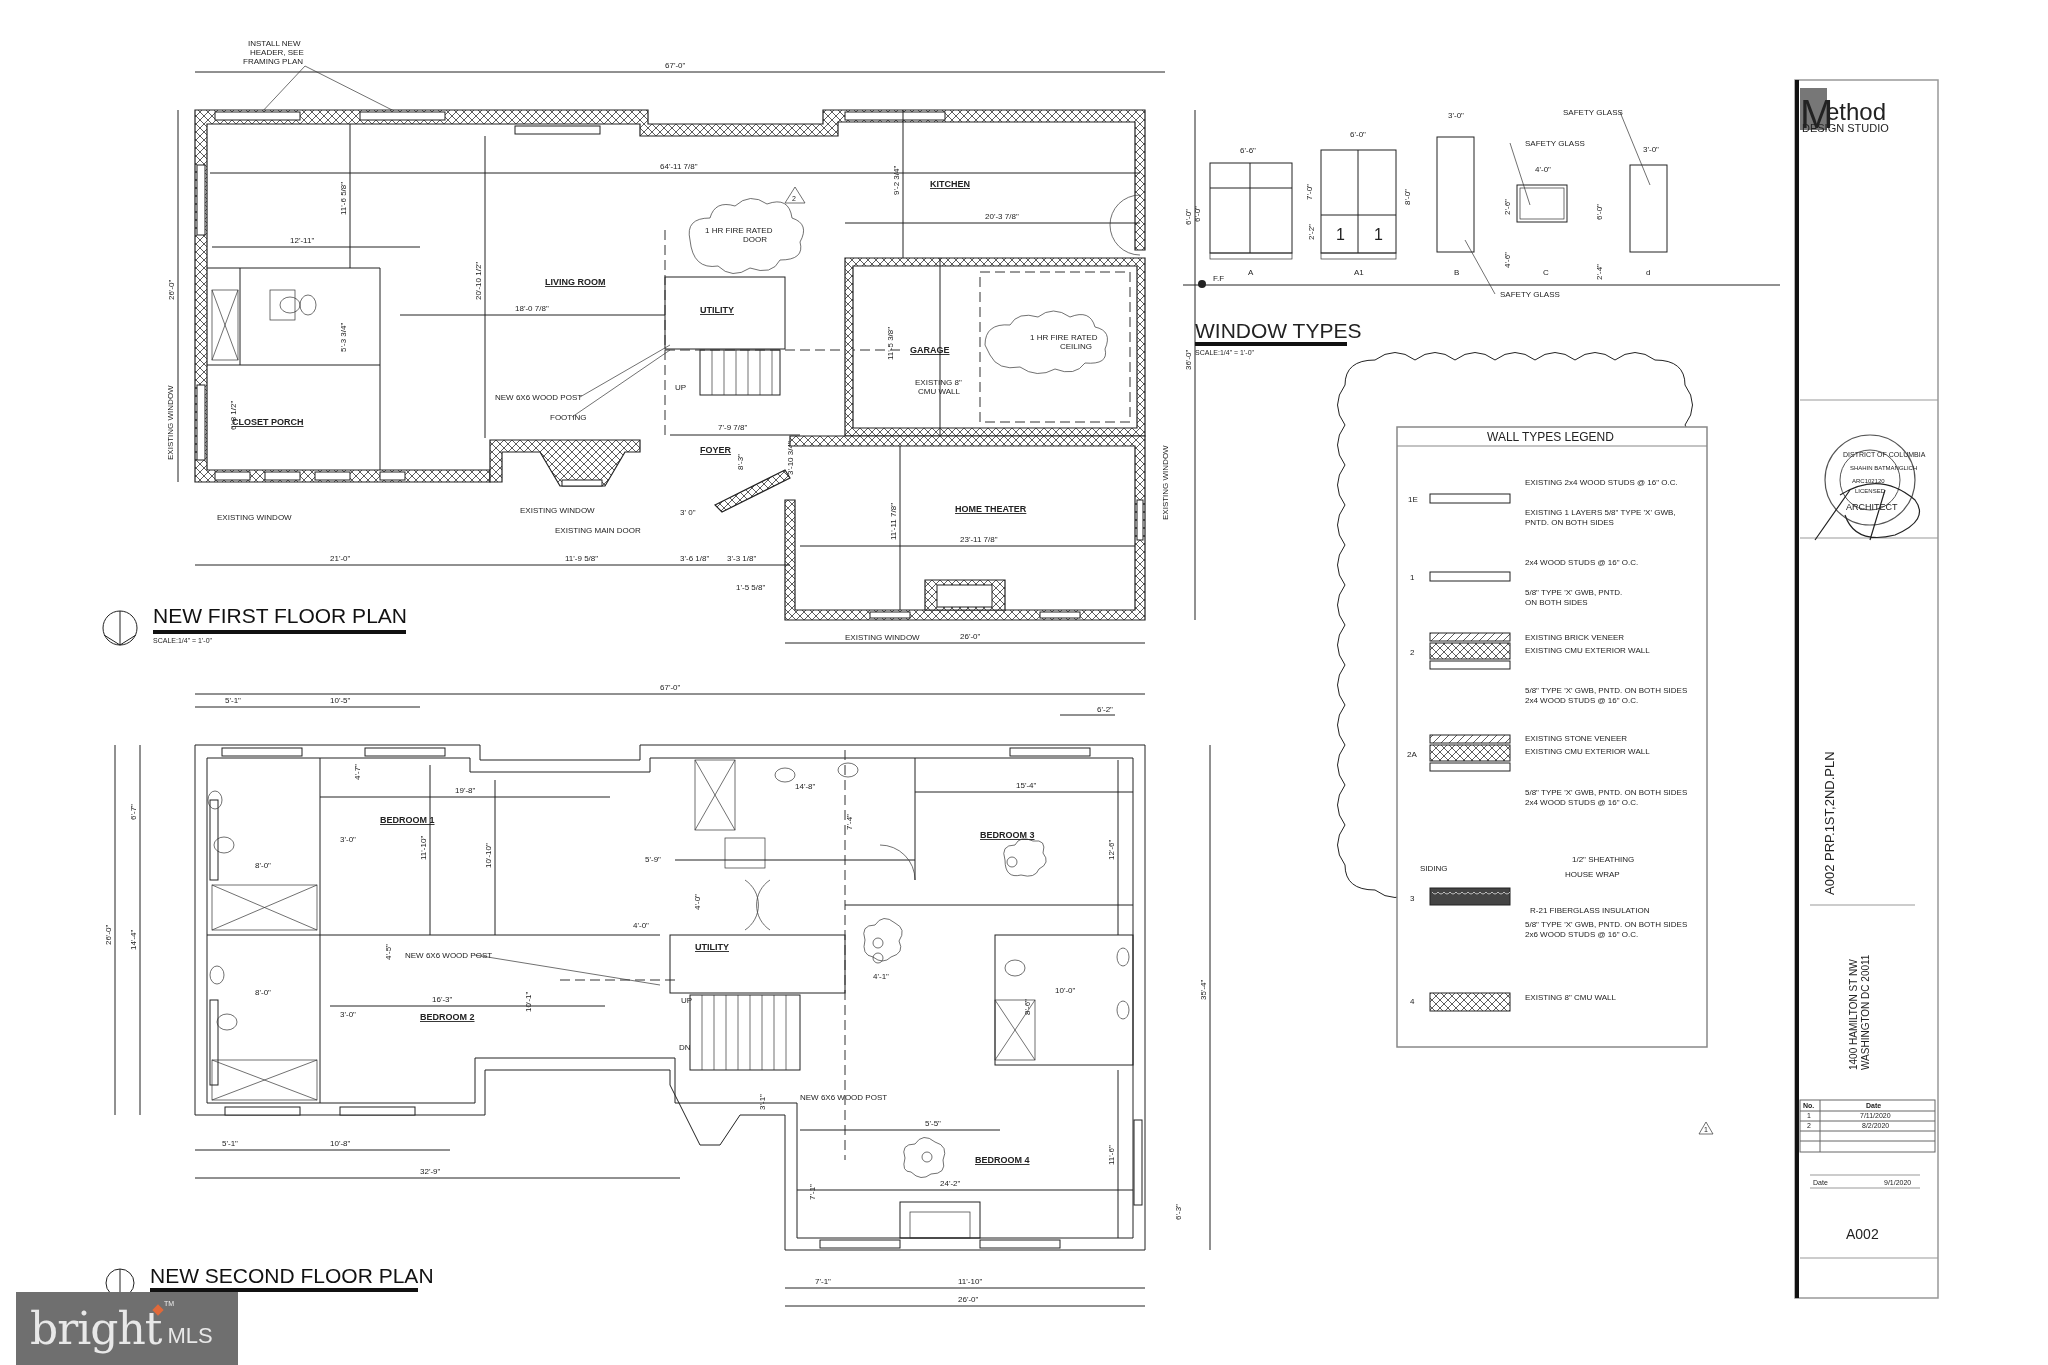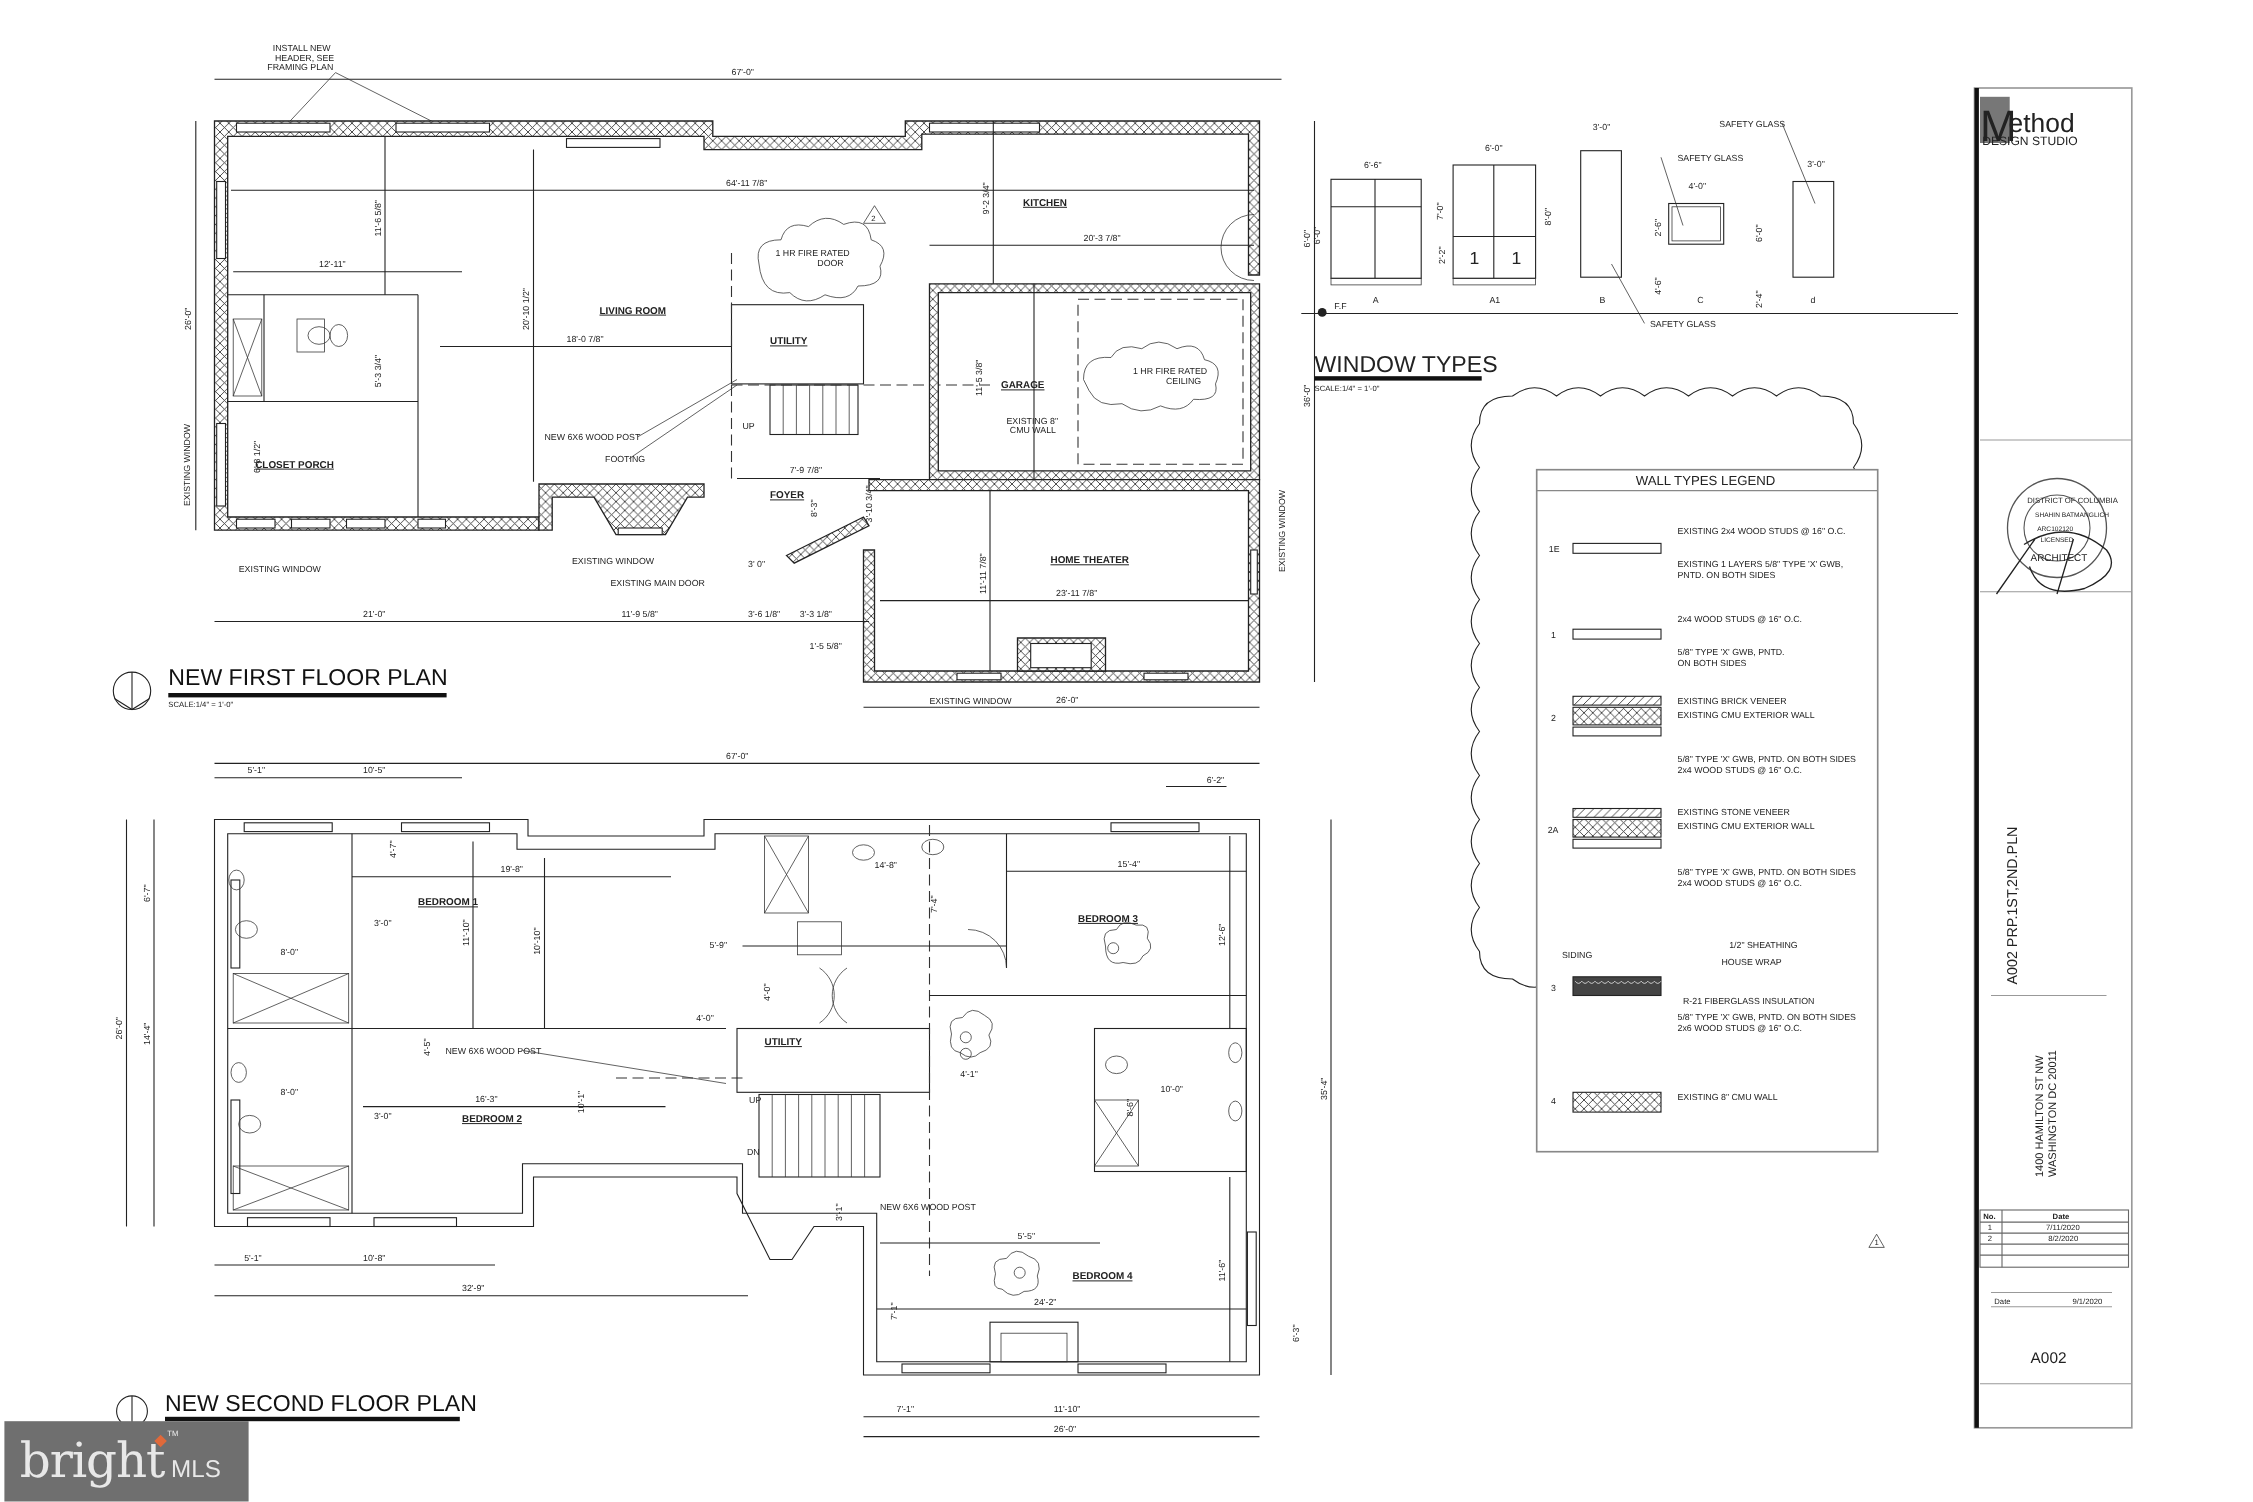--- a/index.html
+++ b/index.html
@@ -7,21 +7,21 @@
   svg{position:absolute;left:0;top:0;}
   .t{font-family:"Liberation Sans",sans-serif;fill:#222;}
   .sm{font-size:8px;}
   .room{font-size:9px;font-weight:bold;text-decoration:underline;}
   .title{font-size:21px;fill:#111;}
   .wall{fill:url(#xhatch);stroke:#222;stroke-width:1.2;}
   .ln{stroke:#222;stroke-width:1;fill:none;}
   .thin{stroke:#333;stroke-width:0.7;fill:none;}
   .dash{stroke:#333;stroke-width:1;fill:none;stroke-dasharray:10 5;}
   .win{fill:#fff;stroke:#222;stroke-width:1;}
-  .logo{position:absolute;left:4px;top:1292px;width:222px;height:73px;background:#6f6f6f;display:flex;align-items:center;padding-left:14px;box-sizing:border-box;}
+  .logo{position:absolute;left:16px;top:1292px;width:222px;height:73px;background:#6f6f6f;display:flex;align-items:center;padding-left:14px;box-sizing:border-box;}
   .logo .b{font-family:"DejaVu Serif",serif;font-size:44px;color:#e8e8e8;letter-spacing:-1px;line-height:1;}
   .logo .m{font-family:"Liberation Sans",sans-serif;font-size:22px;color:#e8e8e8;margin-left:6px;margin-top:14px;text-align:right;}
   .logo .star{position:absolute;left:138px;top:14px;width:8px;height:8px;background:#e0693a;transform:rotate(45deg);}
   .logo .tm{position:absolute;left:148px;top:8px;font-size:7px;color:#eee;font-family:"Liberation Sans",sans-serif;}
 </style>
 </head>
 <body>
 
 <svg width="2048" height="1365" viewBox="0 0 2048 1365">
   <defs>

